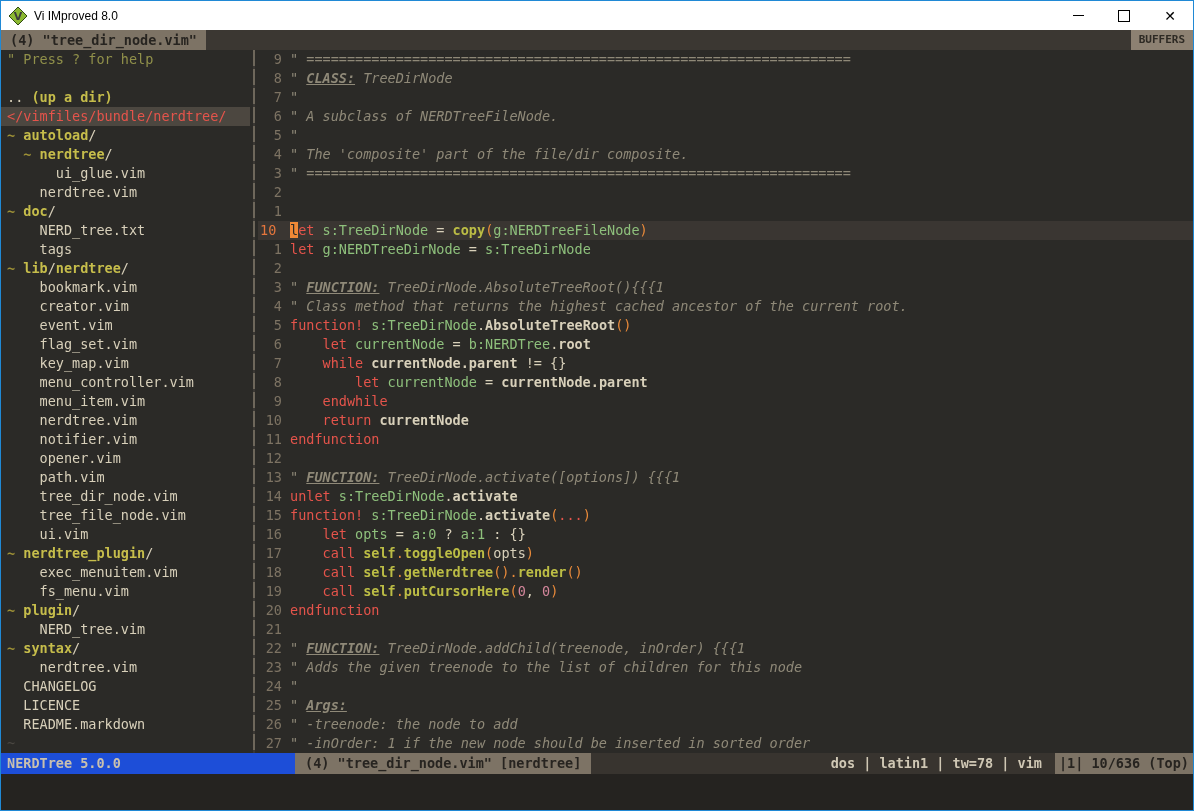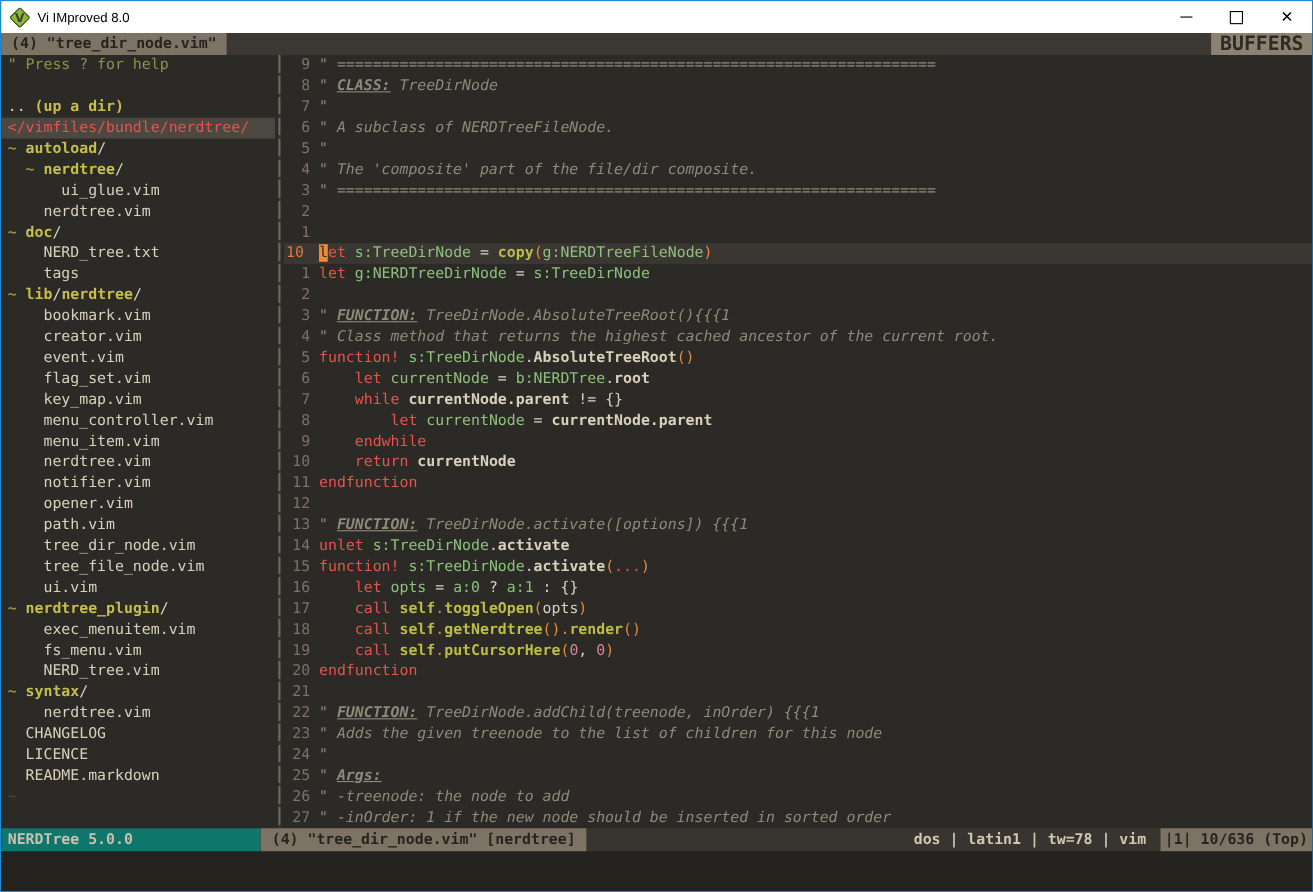--- a/index.html
+++ b/index.html
@@ -11,21 +11,21 @@
   .title-text{font:12px "Liberation Sans",sans-serif;color:#000;margin-left:7px;flex:1;}
   .win-btn{width:46px;height:29px;display:flex;align-items:center;justify-content:center;}
   .min-glyph{width:11px;height:1px;background:#000;display:block;}
   .max-glyph{width:10px;height:10px;border:1px solid #000;display:block;}
   .close-glyph{font:14px "DejaVu Sans",sans-serif;color:#000;line-height:1;}
   
   .tabline{height:20px;background:#3b3732;display:flex;flex:0 0 auto;}
   .tab{background:#7d7365;color:#272420;font-weight:bold;font-size:13.5px;line-height:20px;
     padding:0 9px;white-space:pre;}
   .tab-fill{flex:1;}
-  .buffers{background:#8d8172;color:#2e2a24;font-weight:bold;font-size:18px;line-height:20px;padding:0 8px;}
+  .buffers{background:#8d8172;color:#2e2a24;font-weight:bold;font-size:11px;line-height:20px;padding:0 8px;}
   
   .main{height:703px;display:flex;overflow:hidden;flex:0 0 auto;}
   .sidebar{width:249px;overflow:hidden;flex:0 0 auto;}
   .vsep{width:8px;flex:0 0 auto;position:relative;}
   .vsep::before{content:"";position:absolute;left:3px;top:0;bottom:0;width:2px;
     background:repeating-linear-gradient(180deg,#6e675b 0 16px,#3a3733 16px 19px);}
   .editor{flex:1;overflow:hidden;}
   .row{height:19px;line-height:19px;font-size:13.5px;white-space:pre;}
   .sidebar .row{padding-left:6px;}
   .root-row{background:#4c4740;}
@@ -45,21 +45,21 @@
   .cur{background:#ef8936;color:#2b2a27;}
   
   .h{color:#90904a;}
   .t{color:#9d9036;font-weight:bold;}
   .d{color:#c6bd4b;font-weight:bold;}
   .s{color:#d8d0ba;}
   .r{color:#e5544b;text-align:center;}
   .e{color:#4a4742;}
   
   .statusbar{height:21px;display:flex;font-size:13.5px;font-weight:bold;flex:0 0 auto;}
-  .st-left{width:236px;background:#0f766e;color:#c9c0ae;line-height:21px;padding-left:6px;
+  .st-left{width:294px;background:#1d4ed8;color:#c9c0ae;line-height:21px;padding-left:6px;
     box-sizing:border-box;flex:0 0 auto;white-space:pre;}
   .st-right{flex:1;background:#38342f;display:flex;}
   .st-file{background:#7d7365;color:#272420;padding:0 10px;line-height:21px;white-space:pre;}
   .st-spacer{flex:1;}
   .st-info{color:#cfc7b4;line-height:21px;padding-right:13px;white-space:pre;}
   .st-pos{background:#7d7365;color:#272420;padding:0 4px;line-height:21px;white-space:pre;}
   
   .cmdline{flex:1;background:#252320;}
 </style>
 </head>
@@ -116,20 +116,21 @@
         <div class="row"><span class="f">    nerdtree.vim</span></div>
         <div class="row"><span class="f">    notifier.vim</span></div>
         <div class="row"><span class="f">    opener.vim</span></div>
         <div class="row"><span class="f">    path.vim</span></div>
         <div class="row"><span class="f">    tree_dir_node.vim</span></div>
         <div class="row"><span class="f">    tree_file_node.vim</span></div>
         <div class="row"><span class="f">    ui.vim</span></div>
         <div class="row"><span class="t">~ </span><span class="d">nerdtree_plugin</span><span class="s">/</span></div>
         <div class="row"><span class="f">    exec_menuitem.vim</span></div>
         <div class="row"><span class="f">    fs_menu.vim</span></div>
+        <div class="row"><span class="t">~ </span><span class="d">plugin</span><span class="s">/</span></div>
         <div class="row"><span class="f">    NERD_tree.vim</span></div>
         <div class="row"><span class="t">~ </span><span class="d">syntax</span><span class="s">/</span></div>
         <div class="row"><span class="f">    nerdtree.vim</span></div>
         <div class="row"><span class="f">  CHANGELOG</span></div>
         <div class="row"><span class="f">  LICENCE</span></div>
         <div class="row"><span class="f">  README.markdown</span></div>
         <div class="row"><span class="e">~</span></div>
       </div>
     <div class="vsep"></div>
     <div class="editor" id="editor">

